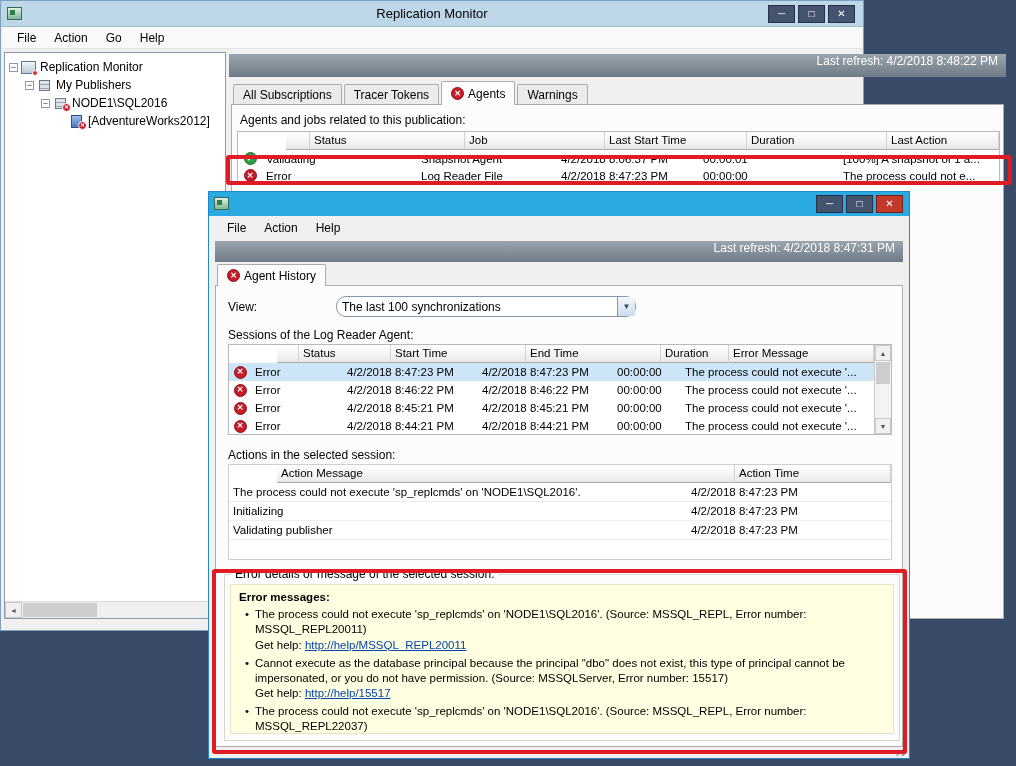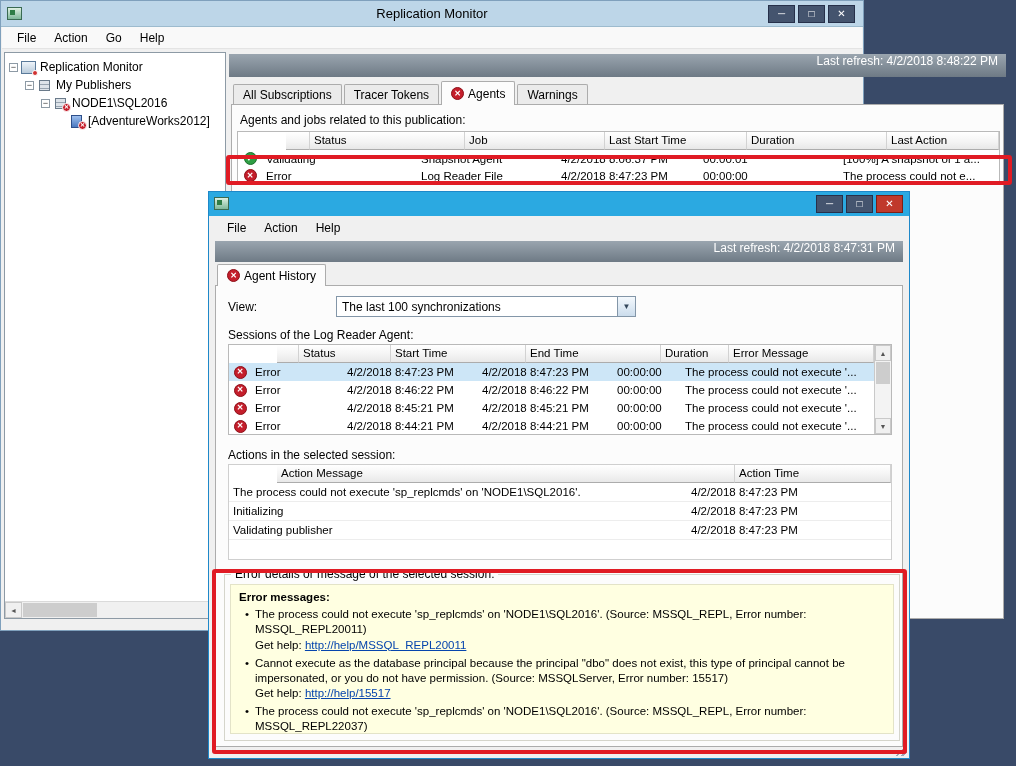--- a/index.html
+++ b/index.html
@@ -283,21 +283,21 @@
         <span class="badge err">
             <span>✕</span>
           </span>
         <span>Agent History</span>
       </span>
     </div>
 
     <div style="position:absolute;left:6px;right:6px;top:93px;bottom:11px;background:#FCFCFC;border:1px solid #ACACAC;">
 
       <span class="label12" style="left:12px;top:14px;">View:</span>
-      <div class="combo" style="left:120px;top:10px;width:300px;">
+      <div class="combo" style="left:120px;top:10px;width:300px;border-radius:10px;">
         <span class="combo-text">The last 100 synchronizations</span>
         <span class="combo-btn">
             <span>▼</span>
           </span>
       </div>
 
       <span class="label12" style="left:12px;top:42px;">Sessions of the Log Reader Agent:</span>
 
       <div class="lv" style="left:12px;top:58px;width:664px;height:91px;">
         <div style="position:absolute;left:0;top:0;right:17px;">

